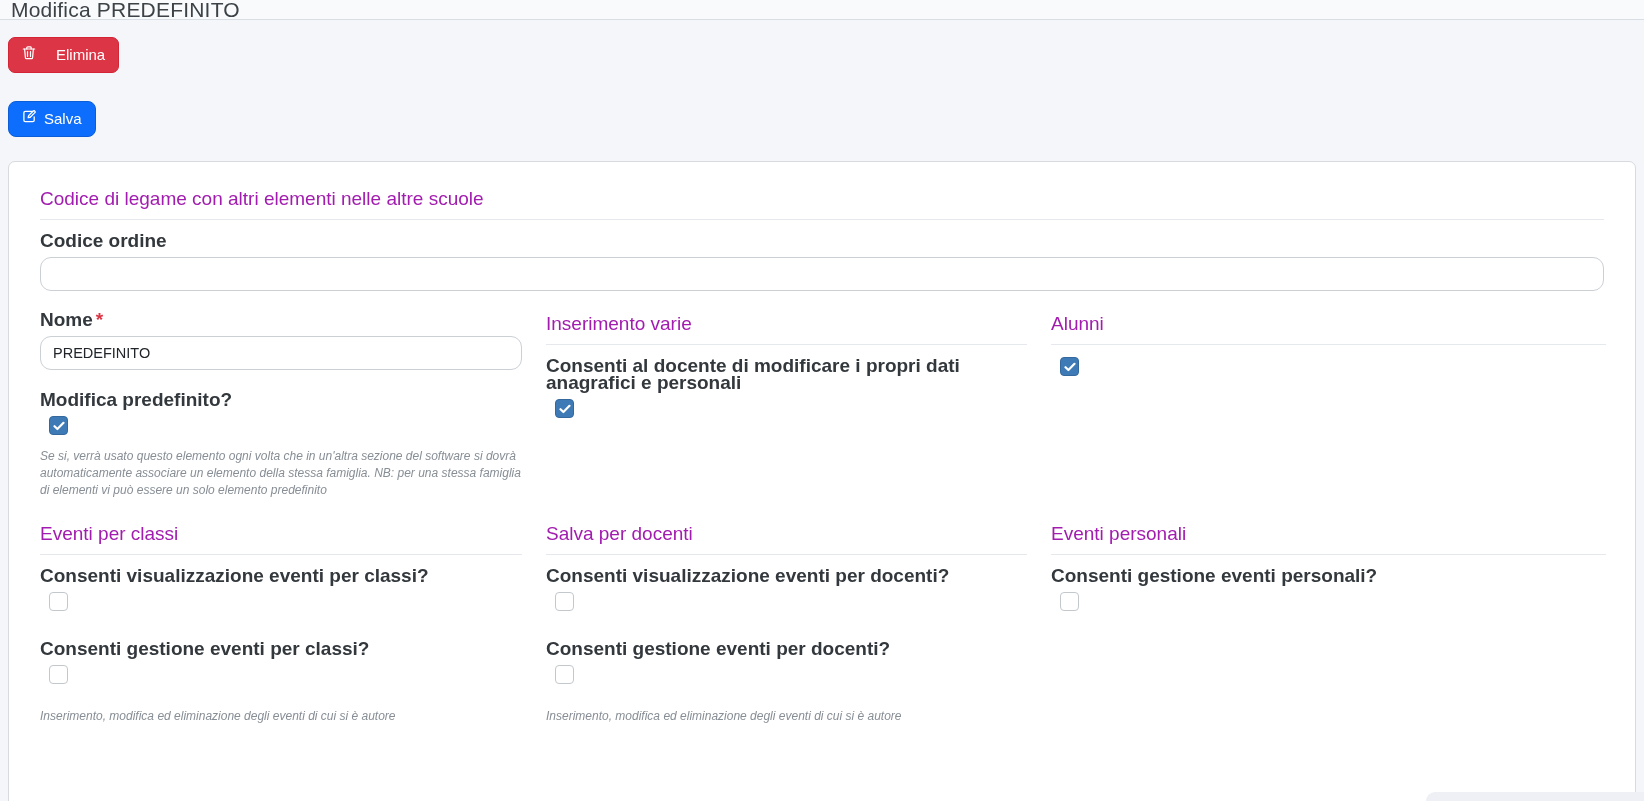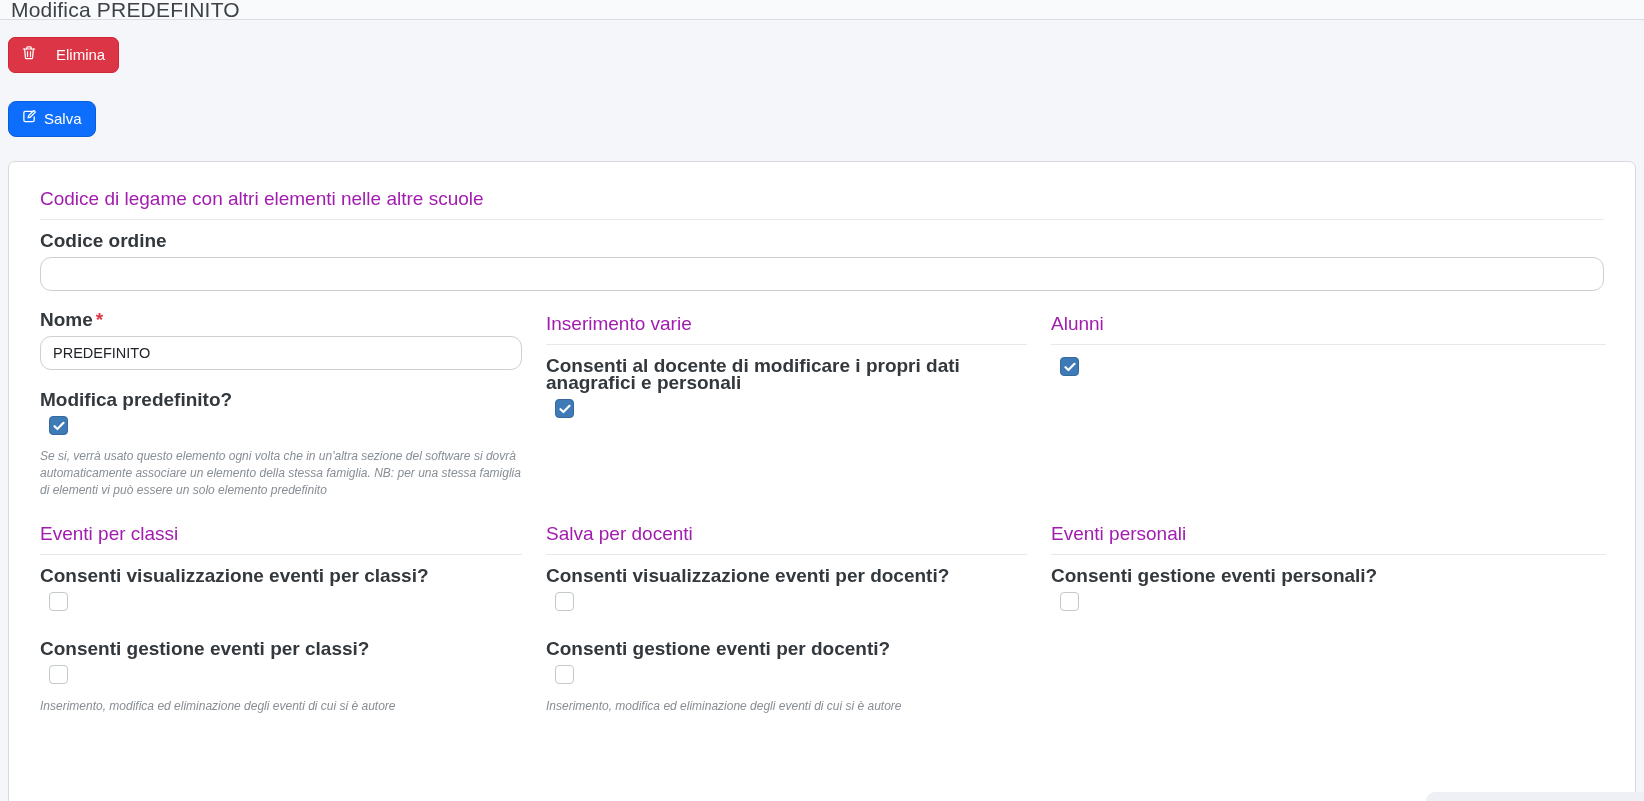--- a/index.html
+++ b/index.html
@@ -123,21 +123,21 @@
 
   .help-text {
     font-size: 12px;
     line-height: 17px;
     color: #878e95;
     margin-top: 13px;
     max-width: 492px;
     font-style: italic;
   }
   .group-gap { margin-top: 29px; }
-  .help-tight { margin-top: 14px; }
+  .help-tight { margin-top: 24px; }
 
   
   .bottom-right-overlay {
     position: fixed;
     right: 0;
     bottom: 0;
     width: 218px;
     height: 9px;
     background: #eef0f5;
     border-top-left-radius: 12px;

